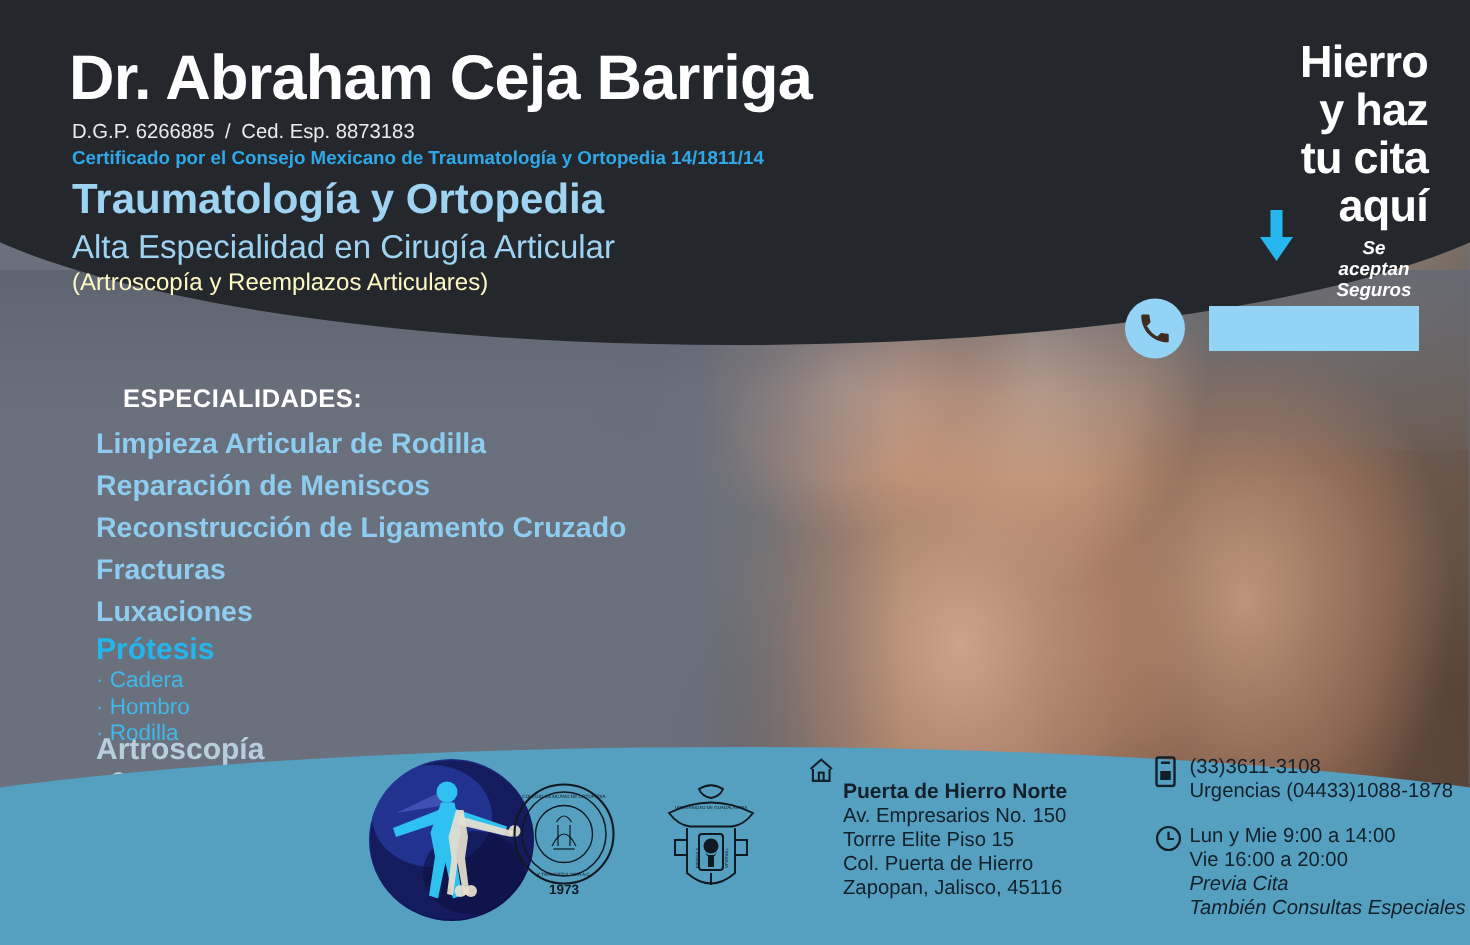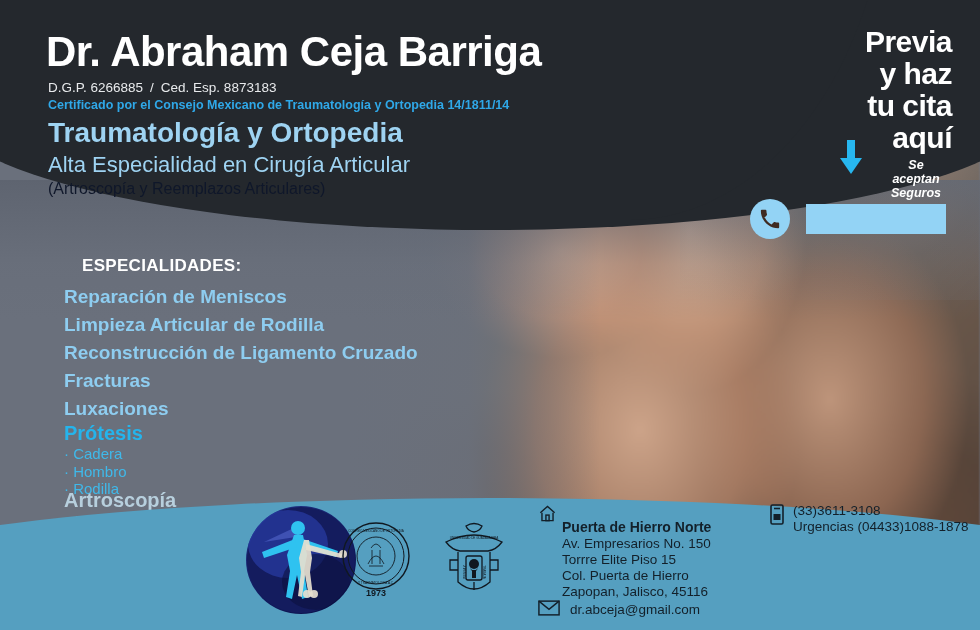--- a/index.html
+++ b/index.html
@@ -75,21 +75,21 @@
   .specialty-main{
     position:absolute;left:48px;top:117px;
     color:#9ed3f2;font-size:28px;font-weight:bold;white-space:nowrap;
   }
   .specialty-sub{
     position:absolute;left:48px;top:152px;
     color:#9ed3f2;font-size:22px;white-space:nowrap;
   }
   .specialty-note{
     position:absolute;left:48px;top:180px;
-    color:#0f172a;font-size:16px;white-space:nowrap;
+    color:#fef9c3;font-size:16px;white-space:nowrap;
   }
 
   
   .cta{
     position:absolute;right:28px;top:26px;
     width:190px;text-align:right;
   }
   .cta-line{
     color:#ffffff;font-size:30px;font-weight:bold;line-height:32px;
     letter-spacing:-0.5px;
@@ -209,42 +209,42 @@
   <div class="doctor-name">Dr. Abraham Ceja Barriga</div>
   <div class="lic-line">
     <span>D.G.P. 6266885</span><span class="sep">/</span><span>Ced. Esp. 8873183</span>
   </div>
   <div class="cert-line">Certificado por el Consejo Mexicano de Traumatología y Ortopedia 14/1811/14</div>
   <div class="specialty-main">Traumatología y Ortopedia</div>
   <div class="specialty-sub">Alta Especialidad en Cirugía Articular</div>
   <div class="specialty-note">(Artroscopía y Reemplazos Articulares)</div>
 
   <div class="cta">
-    <div class="cta-line">Previa</div>
+    <div class="cta-line">Hierro</div>
     <div class="cta-line">y haz</div>
     <div class="cta-line">tu cita</div>
     <div class="cta-line">aquí</div>
   </div>
   <div class="cta-arrow">
     <svg width="26" height="34" viewBox="0 0 26 34">
         <path d="M9 0h8v18h7L13 34 2 18h7z" fill="#27b7ef"></path>
       </svg>
   </div>
   <div class="cta-insurance">Se aceptan Seguros</div>
   <div class="phone-circle">
     <svg width="22" height="22" viewBox="0 0 24 24">
         <path d="M6.6 10.8c1.6 3.1 4 5.5 7.1 7.1l2.4-2.4c.3-.3.7-.4 1.1-.2 1.2.4 2.5.6 3.8.6.6 0 1 .4 1 1V21c0 .6-.4 1-1 1C10.6 22 2 13.4 2 2.9c0-.6.4-1 1-1h4.1c.6 0 1 .4 1 1 0 1.3.2 2.6.6 3.8.1.4 0 .8-.2 1.1l-2.9 3z" fill="#3f2b22"></path>
       </svg>
   </div>
   <div class="phone-bar"></div>
 
   <div class="esp-title">ESPECIALIDADES:</div>
   <ul class="esp-list">
+    <li>Limpieza Articular de Rodilla</li>
     <li>Reparación de Meniscos</li>
-    <li>Limpieza Articular de Rodilla</li>
     <li>Reconstrucción de Ligamento Cruzado</li>
     <li>Fracturas</li>
     <li>Luxaciones</li>
   </ul>
 
   <div class="group group-protesis">
     <div class="group-title">Prótesis</div>
     <ul class="group-items">
       <li>· Cadera</li>
       <li>· Hombro</li>
@@ -341,39 +341,44 @@
         <br>
         <span class="bold">Puerta de Hierro Norte</span><br>
         <span>Av. Empresarios No. 150</span><br>
         <span>Torrre Elite Piso 15</span><br>
         <span>Col. Puerta de Hierro</span><br>
         <span>Zapopan, Jalisco, 45116</span>
       </span>
     </div>
   </div>
 
-  <div class="email-row">
-    <span class="contact-icon">
-      <svg width="22" height="16" viewBox="0 0 24 17" fill="none" stroke="#13202a" stroke-width="1.6">
-        <rect x="1" y="1" width="22" height="15"></rect>
-          <path d="M1 1 L12 10 L23 1"></path>
-      </svg>
-    </span>
-    <span class="email-text">dr.abceja@gmail.com</span>
-  </div>
 
   <div class="hours-col">
     <div class="contact-row">
       <span class="contact-icon">
         <svg width="14" height="21" viewBox="0 0 14 21" fill="none" stroke="#13202a" stroke-width="1.6">
           <rect x="1" y="1" width="12" height="19" rx="1.5"></rect>
           <rect x="3.5" y="10" width="7" height="6" fill="#13202a" stroke="none"></rect>
           <path d="M4 4.5 h6"></path>
         </svg>
       </span>
       <span class="contact-text">
         <span>(33)3611-3108</span><br>
         <span>Urgencias (04433)1088-1878</span>
       </span>
     </div>
+    <div class="contact-row hours-block">
+      <span class="contact-icon">
+        <svg width="18" height="18" viewBox="0 0 20 20" fill="none" stroke="#13202a" stroke-width="1.6">
+          <circle cx="10" cy="10" r="8.5"></circle>
+            <path d="M10 5 v5.4 h4"></path>
+        </svg>
+      </span>
+      <span class="contact-text">
+        <span>Lun y Mie 9:00 a 14:00</span><br>
+        <span>Vie 16:00 a 20:00</span><br>
+        <span class="italic">Previa Cita</span><br>
+        <span class="italic">También Consultas Especiales</span>
+      </span>
+    </div>
   </div>
 
 </div>
 
 </body></html>

